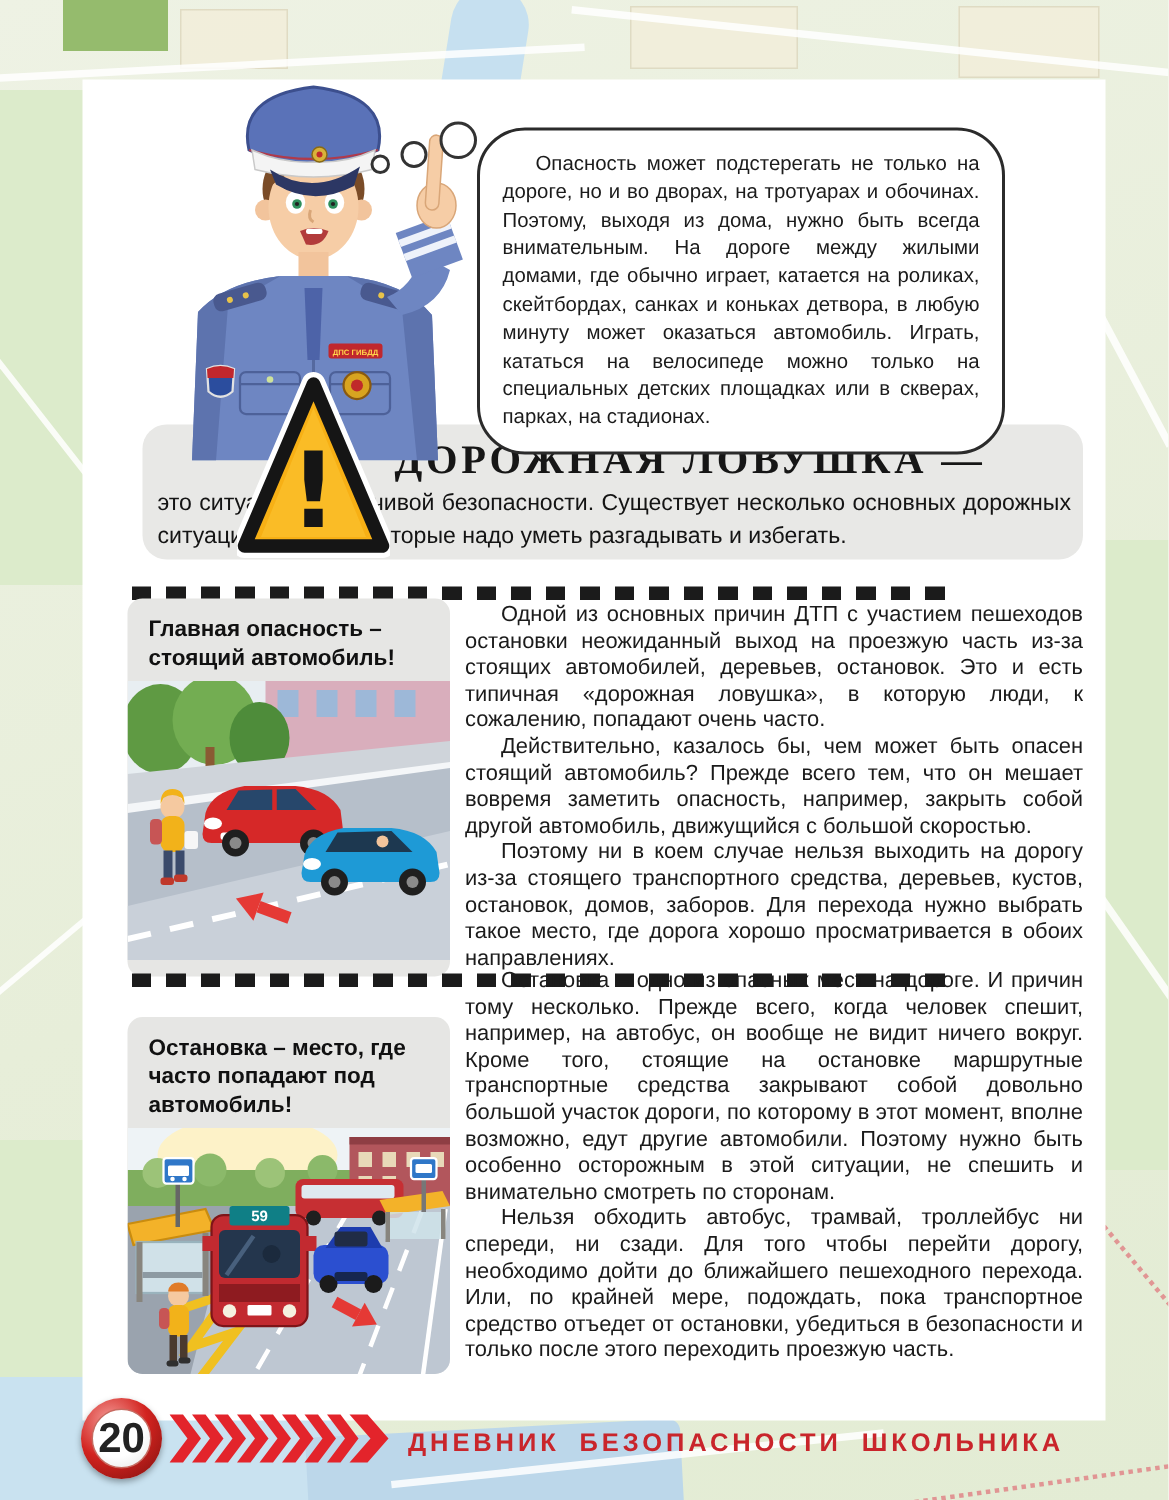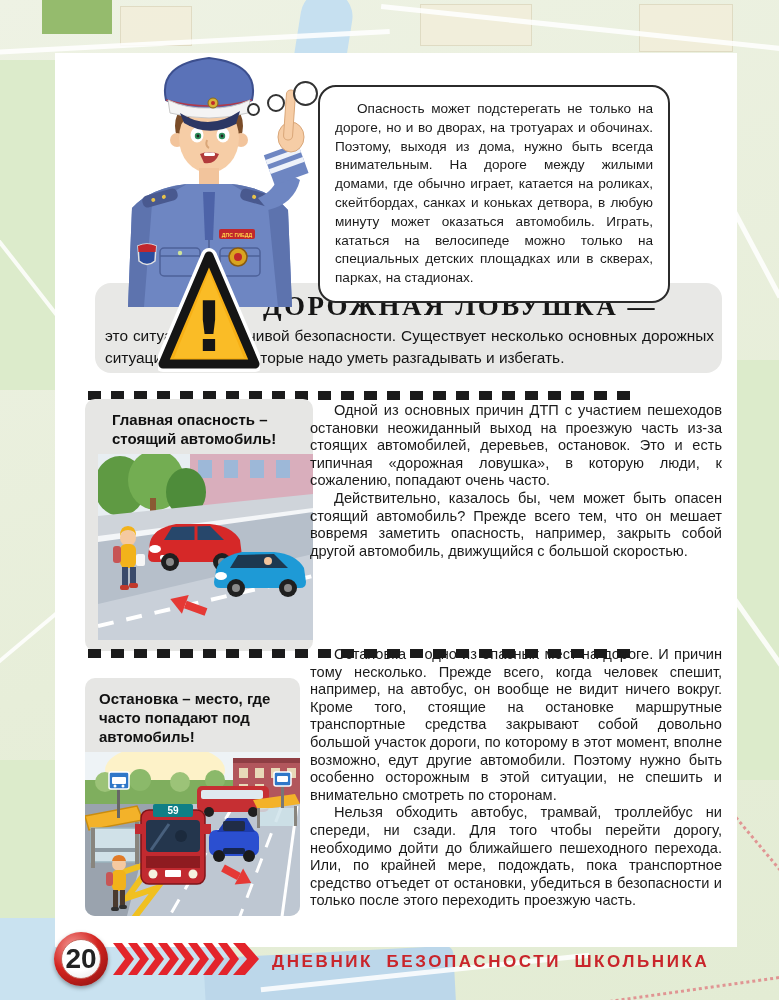--- a/index.html
+++ b/index.html
@@ -21,40 +21,40 @@
   .officer-svg{position:absolute;left:37px;top:-11px;width:235px;height:265px;z-index:3;}
 
   
   .dot{position:absolute;background:#fff;border:2.5px solid #333;border-radius:50%;z-index:4;}
   .dot1{left:192px;top:50px;width:9px;height:9px;}
   .dot2{left:212px;top:41px;width:14px;height:14px;}
   .dot3{left:238px;top:28px;width:21px;height:21px;}
 
   
   .bubble{position:absolute;left:263px;top:32px;width:318px;min-height:140px;background:#fff;
-          border:2.5px solid #2b2b2b;border-radius:18px;padding:13px 15px;z-index:4;
+          border:2.5px solid #2b2b2b;border-radius:32px;padding:13px 15px;z-index:4;
           font-size:13.6px;line-height:18.8px;text-align:justify;color:#1b1b1b;}
   .bubble p{margin:0;text-indent:22px;}
 
   
   .band{position:absolute;left:40px;top:230px;width:627px;height:90px;background:#e8e8e6;border-radius:16px;z-index:2;}
   .band-title{position:absolute;left:168px;top:8px;font-family:"Liberation Serif","DejaVu Serif",serif;
               font-weight:bold;font-size:27px;letter-spacing:2.5px;color:#161616;white-space:nowrap;}
   .band-text{position:absolute;left:10px;right:8px;top:42px;font-size:15.4px;line-height:21.5px;
              text-align:justify;color:#141414;margin:0;}
   .warn-svg{position:absolute;left:103px;top:193px;width:102px;height:128px;z-index:5;}
 
   
   .dashes{position:absolute;left:33px;width:552px;height:9px;
           background:repeating-linear-gradient(90deg,#1b1b1b 0 13px,transparent 13px 23px);}
   .dashes.d1{top:338px;} .dashes.d2{top:596px;}
 
   
   .graybox{position:absolute;left:30px;width:215px;background:#e6e6e4;border-radius:10px;overflow:hidden;}
-  .graybox.g1{top:346px;height:252px;padding-left:13px;} .graybox.g2{top:625px;height:238px;}
+  .graybox.g1{top:346px;height:252px;} .graybox.g2{top:625px;height:238px;}
   .gb-title{margin:0;padding:11px 12px 6px 14px;font-weight:bold;font-size:15px;line-height:19px;color:#111;}
   .illo{display:block;width:215px;}
 
   .coltext{position:absolute;left:255px;width:412px;font-size:14.6px;line-height:17.6px;
            text-align:justify;color:#1b1b1b;}
   .coltext.c1{top:349px;} .coltext.c2{top:593px;}
   .coltext p{margin:0;text-indent:24px;}
 
   
   .pg-outer{position:absolute;left:54px;top:932px;width:54px;height:54px;border-radius:50%;z-index:6;
@@ -233,20 +233,21 @@
         <rect x="32" y="113" width="6" height="17" fill="#3a4a6b"></rect>
         <rect x="22" y="131" width="9" height="5" rx="2" fill="#c0392b"></rect>
         <rect x="31" y="129" width="9" height="5" rx="2" fill="#c0392b"></rect>
         <rect x="38" y="100" width="9" height="12" rx="2" fill="#f6f6f6"></rect>
       </g>
     </svg>
   </div>
   <div class="coltext c1">
     <p>Одной из основных причин ДТП с участием пешеходов остановки неожиданный выход на проезжую часть из-за стоящих автомобилей, деревьев, остановок. Это и есть типичная «дорожная ловушка», в которую люди, к сожалению, попадают очень часто.</p>
     <p>Действительно, казалось бы, чем может быть опасен стоящий автомобиль? Прежде всего тем, что он мешает вовремя заметить опасность, например, закрыть собой другой автомобиль, движущийся с большой скоростью.</p>
+    <p>Поэтому ни в коем случае нельзя выходить на дорогу из-за стоящего транспортного средства, деревьев, кустов, остановок, домов, заборов. Для перехода нужно выбрать такое место, где дорога хорошо просматривается в обоих направлениях.</p>
   </div>
 
   <div class="dashes d2"></div>
   <div class="graybox g2">
     <h3 class="gb-title">Остановка – место, где часто попадают под автомобиль!</h3>
     <svg class="illo" viewBox="0 0 215 172">
       <rect x="0" y="0" width="215" height="52" fill="#eef3f6"></rect>
       <ellipse cx="80" cy="18" rx="60" ry="26" fill="#fdf2c8"></ellipse>
       <rect x="0" y="28" width="215" height="24" fill="#7fae5e"></rect>
       <circle cx="20" cy="30" r="10" fill="#9cc378"></circle>

